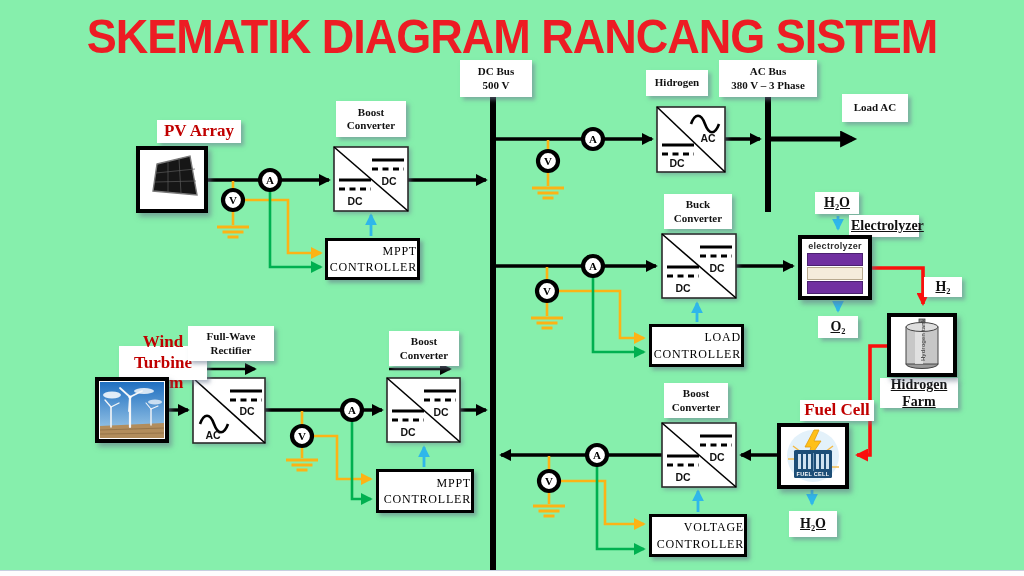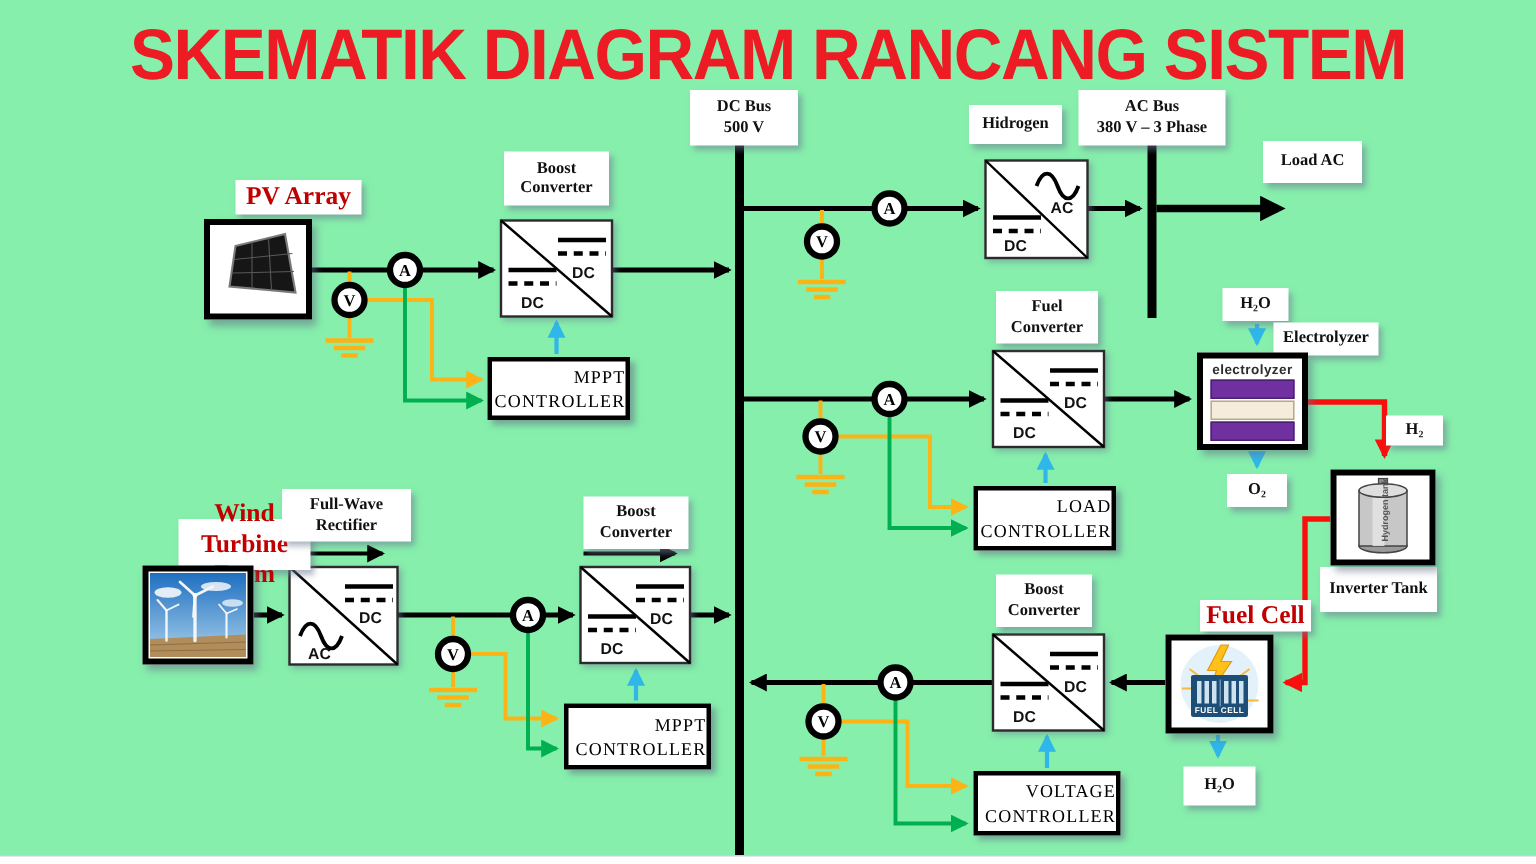--- a/index.html
+++ b/index.html
@@ -7,21 +7,21 @@
          font-family:"Liberation Serif",serif;}
   .title{position:absolute;left:0;top:11px;width:1024px;text-align:center;
          font-family:"Liberation Sans",sans-serif;font-weight:bold;font-size:45px;
          color:#ed1c24;letter-spacing:-1px;transform:scaleY(1.06);}
   
   .lab{position:absolute;background:#fff;box-shadow:2.5px 3px 4px rgba(110,122,145,.55);
        color:#111;font-weight:bold;font-size:11px;line-height:1.22;text-align:center;
        display:flex;flex-direction:column;justify-content:center;padding:1px 2px;box-sizing:border-box;}
   .lab span{display:block;}
   .lab.red{color:#c00000;font-size:17px;margin-left:24px;}
-  .lab.small{font-size:11px;}
+  .lab.small{font-size:14px;text-decoration:underline;}
   
   .ctrl{position:absolute;background:#fff;border:3px solid #000;box-sizing:border-box;
         box-shadow:3px 3px 4px rgba(100,112,135,.55);font-size:12px;letter-spacing:.8px;
         display:flex;align-items:center;justify-content:center;text-align:right;line-height:1.35;}
   
   .img-box{position:absolute;background:#fff;border:4px solid #000;box-sizing:border-box;
            box-shadow:3px 4px 5px rgba(100,112,135,.55);display:flex;align-items:center;justify-content:center;}
   .img-box svg{display:block;}
   
   .elz{flex-direction:column;padding:2px 4px;}
@@ -257,26 +257,26 @@
     <span>500 V</span>
   </div>
   <div class="lab" style="left:719px;top:60px;width:98px;height:37px">
     <span>AC Bus</span>
     <span>380 V – 3 Phase</span>
   </div>
   <div class="lab" style="left:646px;top:70px;width:62px;height:26px">Hidrogen</div>
   <div class="lab" style="left:842px;top:94px;width:66px;height:28px">Load AC</div>
   <div class="lab red" style="left:133px;top:120px;width:84px;height:23px">PV Array</div>
   <div class="lab" style="left:336px;top:101px;width:70px;height:36px">Boost Converter</div>
-  <div class="lab" style="left:664px;top:194px;width:68px;height:35px">Fuel Converter</div>
+  <div class="lab" style="left:664px;top:194px;width:68px;height:35px">Buck Converter</div>
   <div class="lab small" style="left:815px;top:192px;width:44px;height:22px">H₂O</div>
   <div class="lab small" style="left:849px;top:215px;width:70px;height:22px">Electrolyzer</div>
   <div class="lab small" style="left:818px;top:316px;width:40px;height:22px">O₂</div>
   <div class="lab small" style="left:924px;top:277px;width:38px;height:20px">H₂</div>
-  <div class="lab small" style="left:880px;top:378px;width:78px;height:30px">Inverter Tank</div>
+  <div class="lab small" style="left:880px;top:378px;width:78px;height:30px">Hidrogen Farm</div>
   <div class="lab red" style="left:776px;top:400px;width:74px;height:21px">Fuel Cell</div>
   <div class="lab small" style="left:789px;top:511px;width:48px;height:26px">H₂O</div>
   <div class="lab" style="left:664px;top:383px;width:64px;height:35px">Boost Converter</div>
   <div class="lab red" style="left:95px;top:346px;width:88px;height:34px">Wind Turbine Farm</div>
   <div class="lab" style="left:188px;top:326px;width:86px;height:35px">Full-Wave Rectifier</div>
   <div class="lab" style="left:389px;top:331px;width:70px;height:35px">Boost Converter</div>
 
   <div class="ctrl" style="left:325px;top:238px;width:95px;height:42px">MPPT CONTROLLER</div>
   <div class="ctrl" style="left:649px;top:324px;width:95px;height:43px">LOAD CONTROLLER</div>
   <div class="ctrl" style="left:376px;top:469px;width:98px;height:44px">MPPT CONTROLLER</div>

